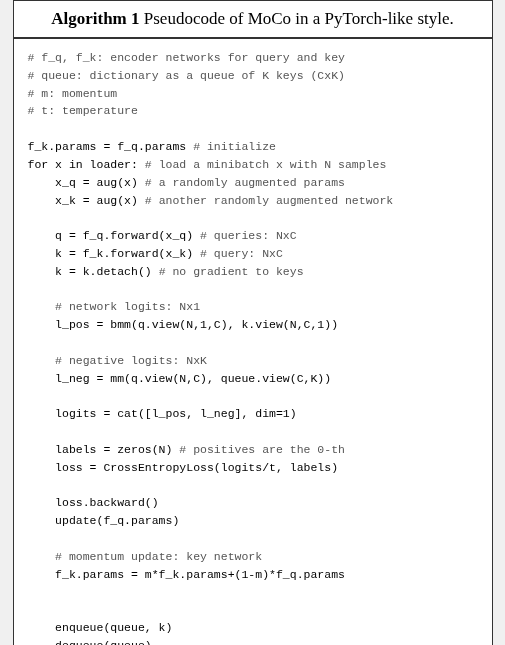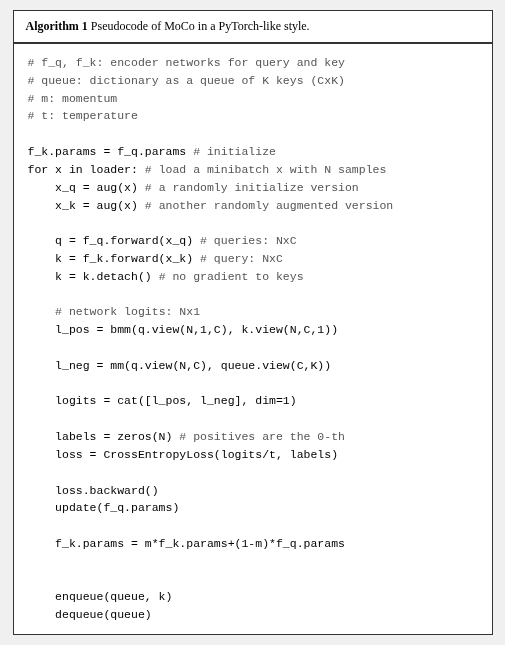--- a/index.html
+++ b/index.html
@@ -22,22 +22,23 @@
       width: 480px;
       border: 1px solid #333;
       background: #fff;
       padding: 0;
     }
 
     .algorithm-header {
       background: #fff;
       border-bottom: 2px solid #333;
       padding: 8px 12px;
-      font-size: 12px;
+      font-size: 17px;
       font-family: serif;
+      text-align: center;
     }
 
     .algorithm-header .algo-label {
       font-weight: bold;
       font-family: serif;
     }
 
     .algorithm-body {
       padding: 10px 14px;
       font-family: 'Courier New', Courier, monospace;
@@ -60,39 +61,41 @@
     <span> Pseudocode of MoCo in a PyTorch-like style.</span>
   </div>
 
   <div class="algorithm-body"><span class="comment"># f_q, f_k: encoder networks for query and key
 # queue: dictionary as a queue of K keys (CxK)
 # m: momentum
 # t: temperature</span>
 
 <span>f_k.params = f_q.params <span class="comment"># initialize</span>
 for x in loader: <span class="comment"># load a minibatch x with N samples</span>
-    x_q = aug(x) <span class="comment"># a randomly initialize version</span>
-    x_k = aug(x) <span class="comment"># another randomly augmented version</span>
+    x_q = aug(x) <span class="comment"># a randomly augmented params</span>
+    x_k = aug(x) <span class="comment"># another randomly augmented network</span>
 
     q = f_q.forward(x_q) <span class="comment"># queries: NxC</span>
     k = f_k.forward(x_k) <span class="comment"># query: NxC</span>
     k = k.detach() <span class="comment"># no gradient to keys</span>
 
     <span class="comment"># network logits: Nx1</span>
     l_pos = bmm(q.view(N,1,C), k.view(N,C,1))
 
+    <span class="comment"># negative logits: NxK</span>
     l_neg = mm(q.view(N,C), queue.view(C,K))
 
     logits = cat([l_pos, l_neg], dim=1)
 
     labels = zeros(N) <span class="comment"># positives are the 0-th</span>
     loss = CrossEntropyLoss(logits/t, labels)
 
     loss.backward()
     update(f_q.params)
 
+    <span class="comment"># momentum update: key network</span>
     f_k.params = m*f_k.params+(1-m)*f_q.params
 
     
     enqueue(queue, k) 
     dequeue(queue) </span></div>
 
 </div>
 
 </body></html>

